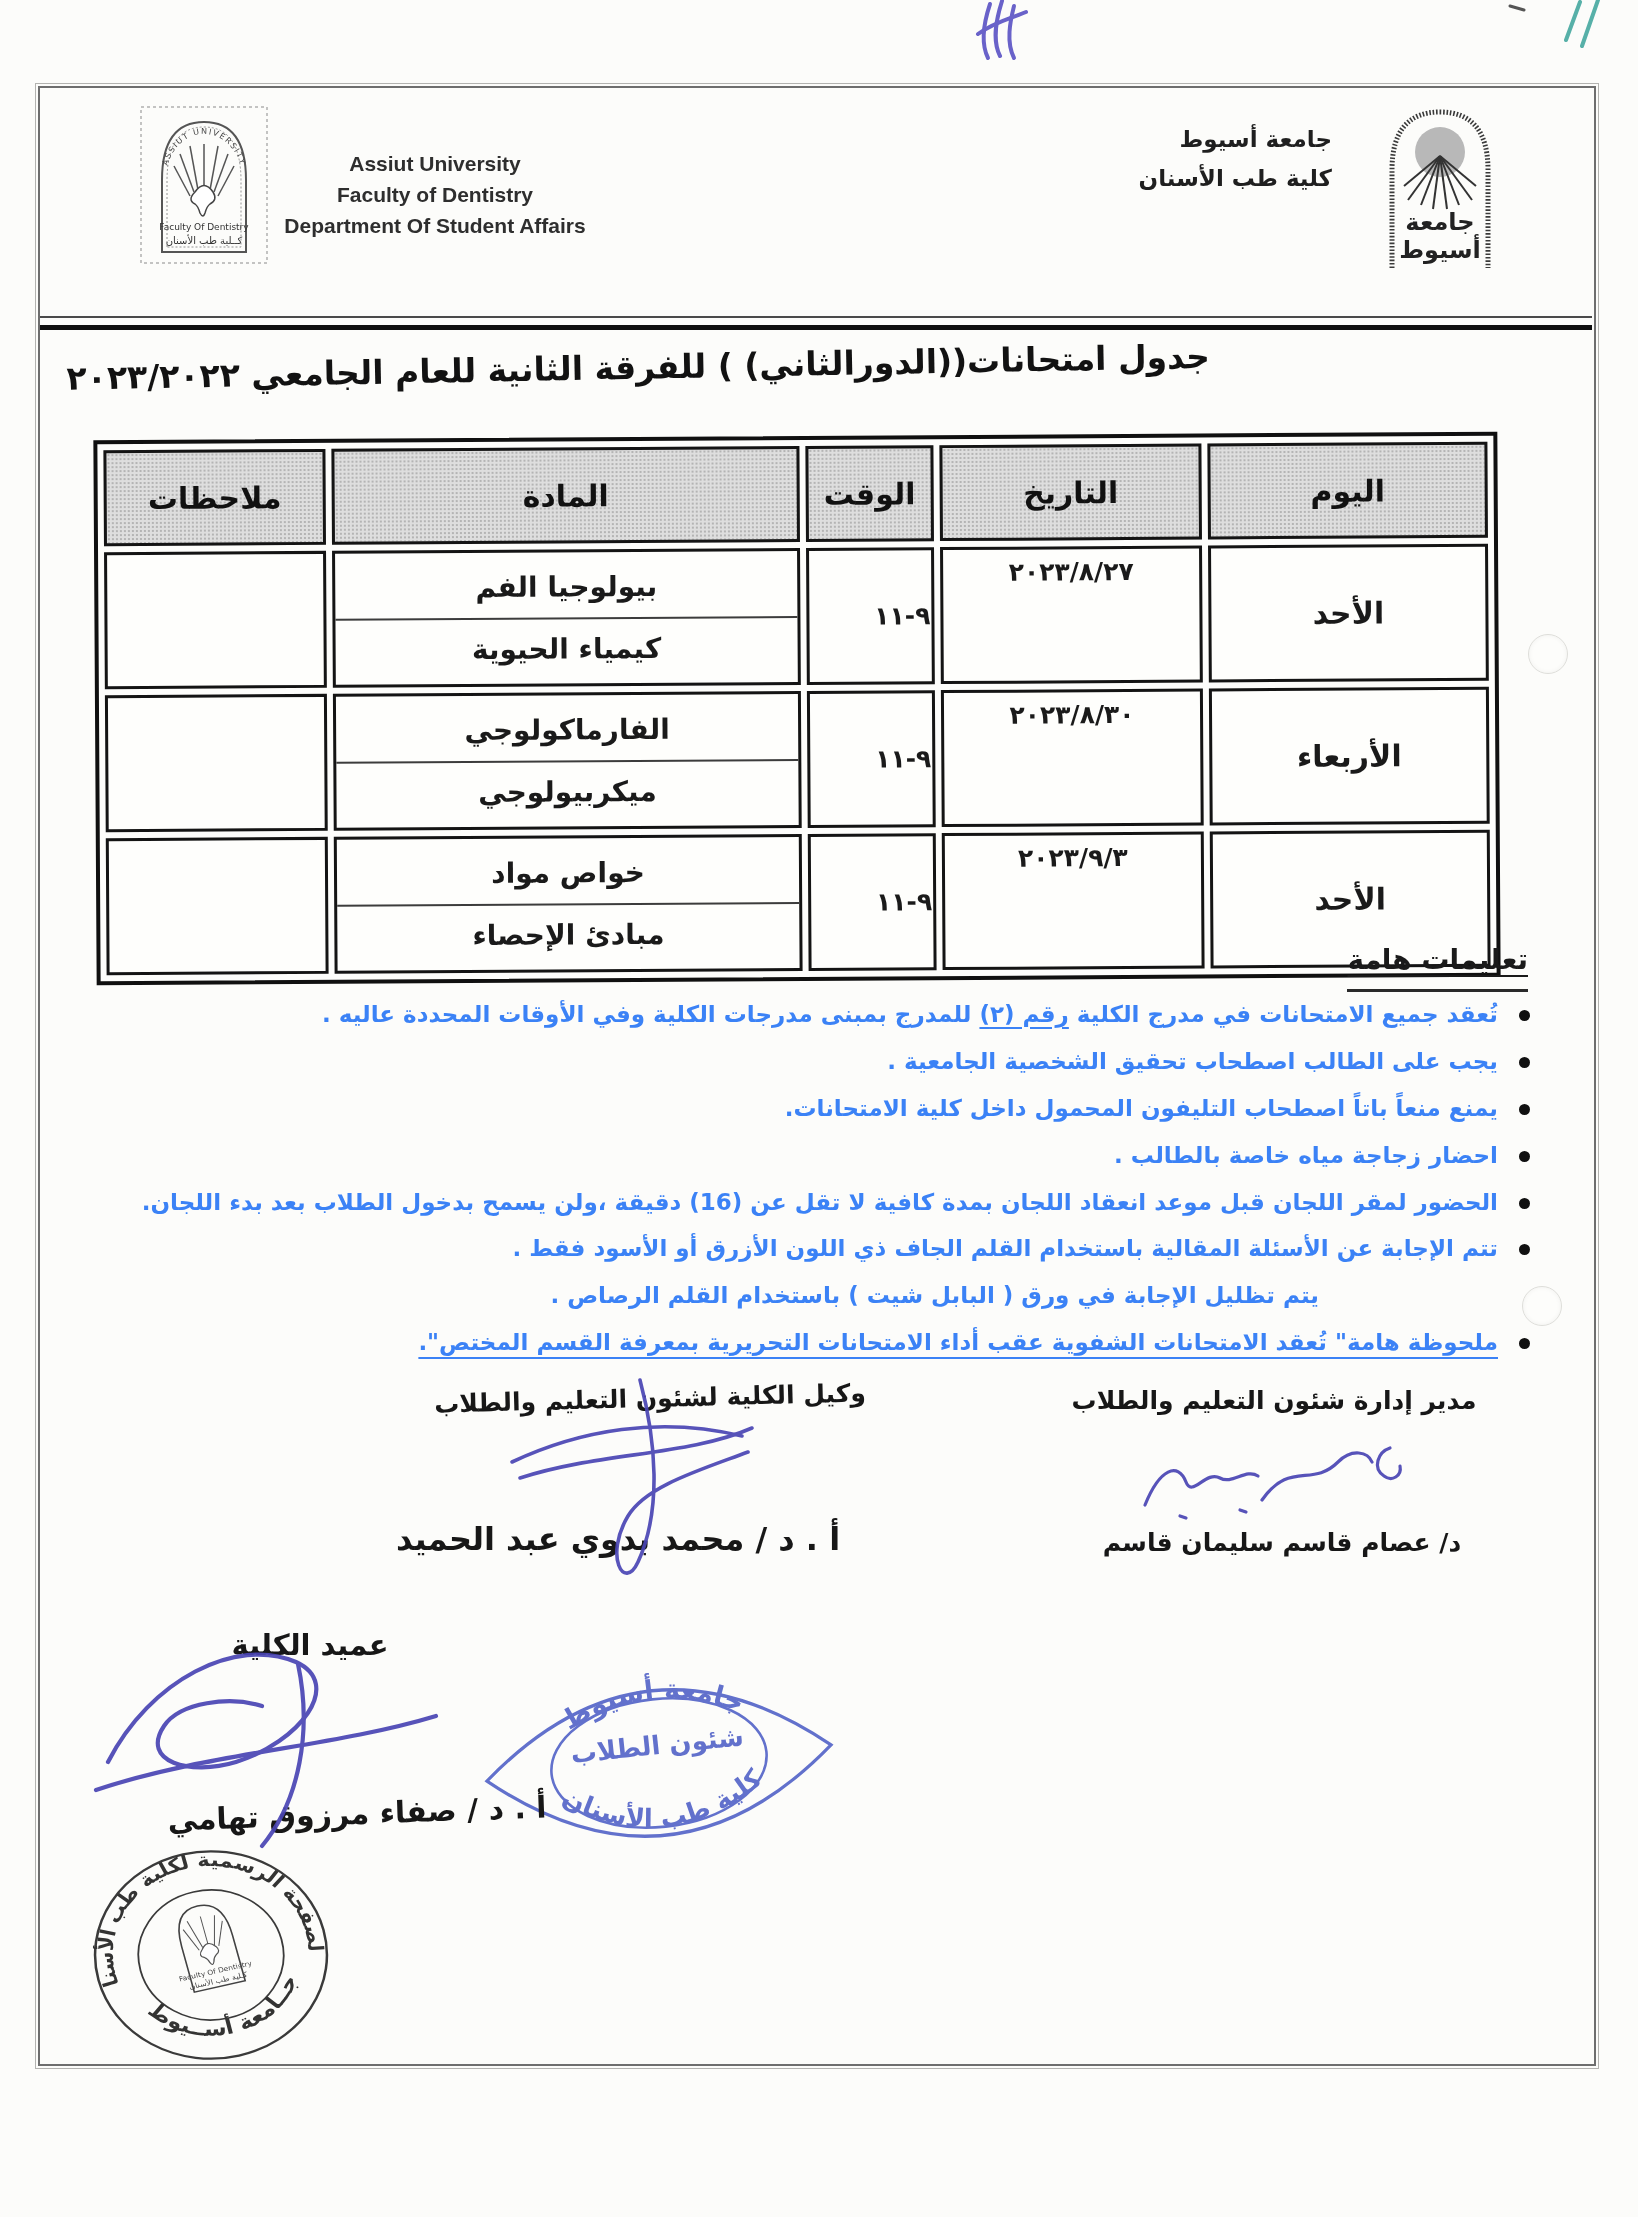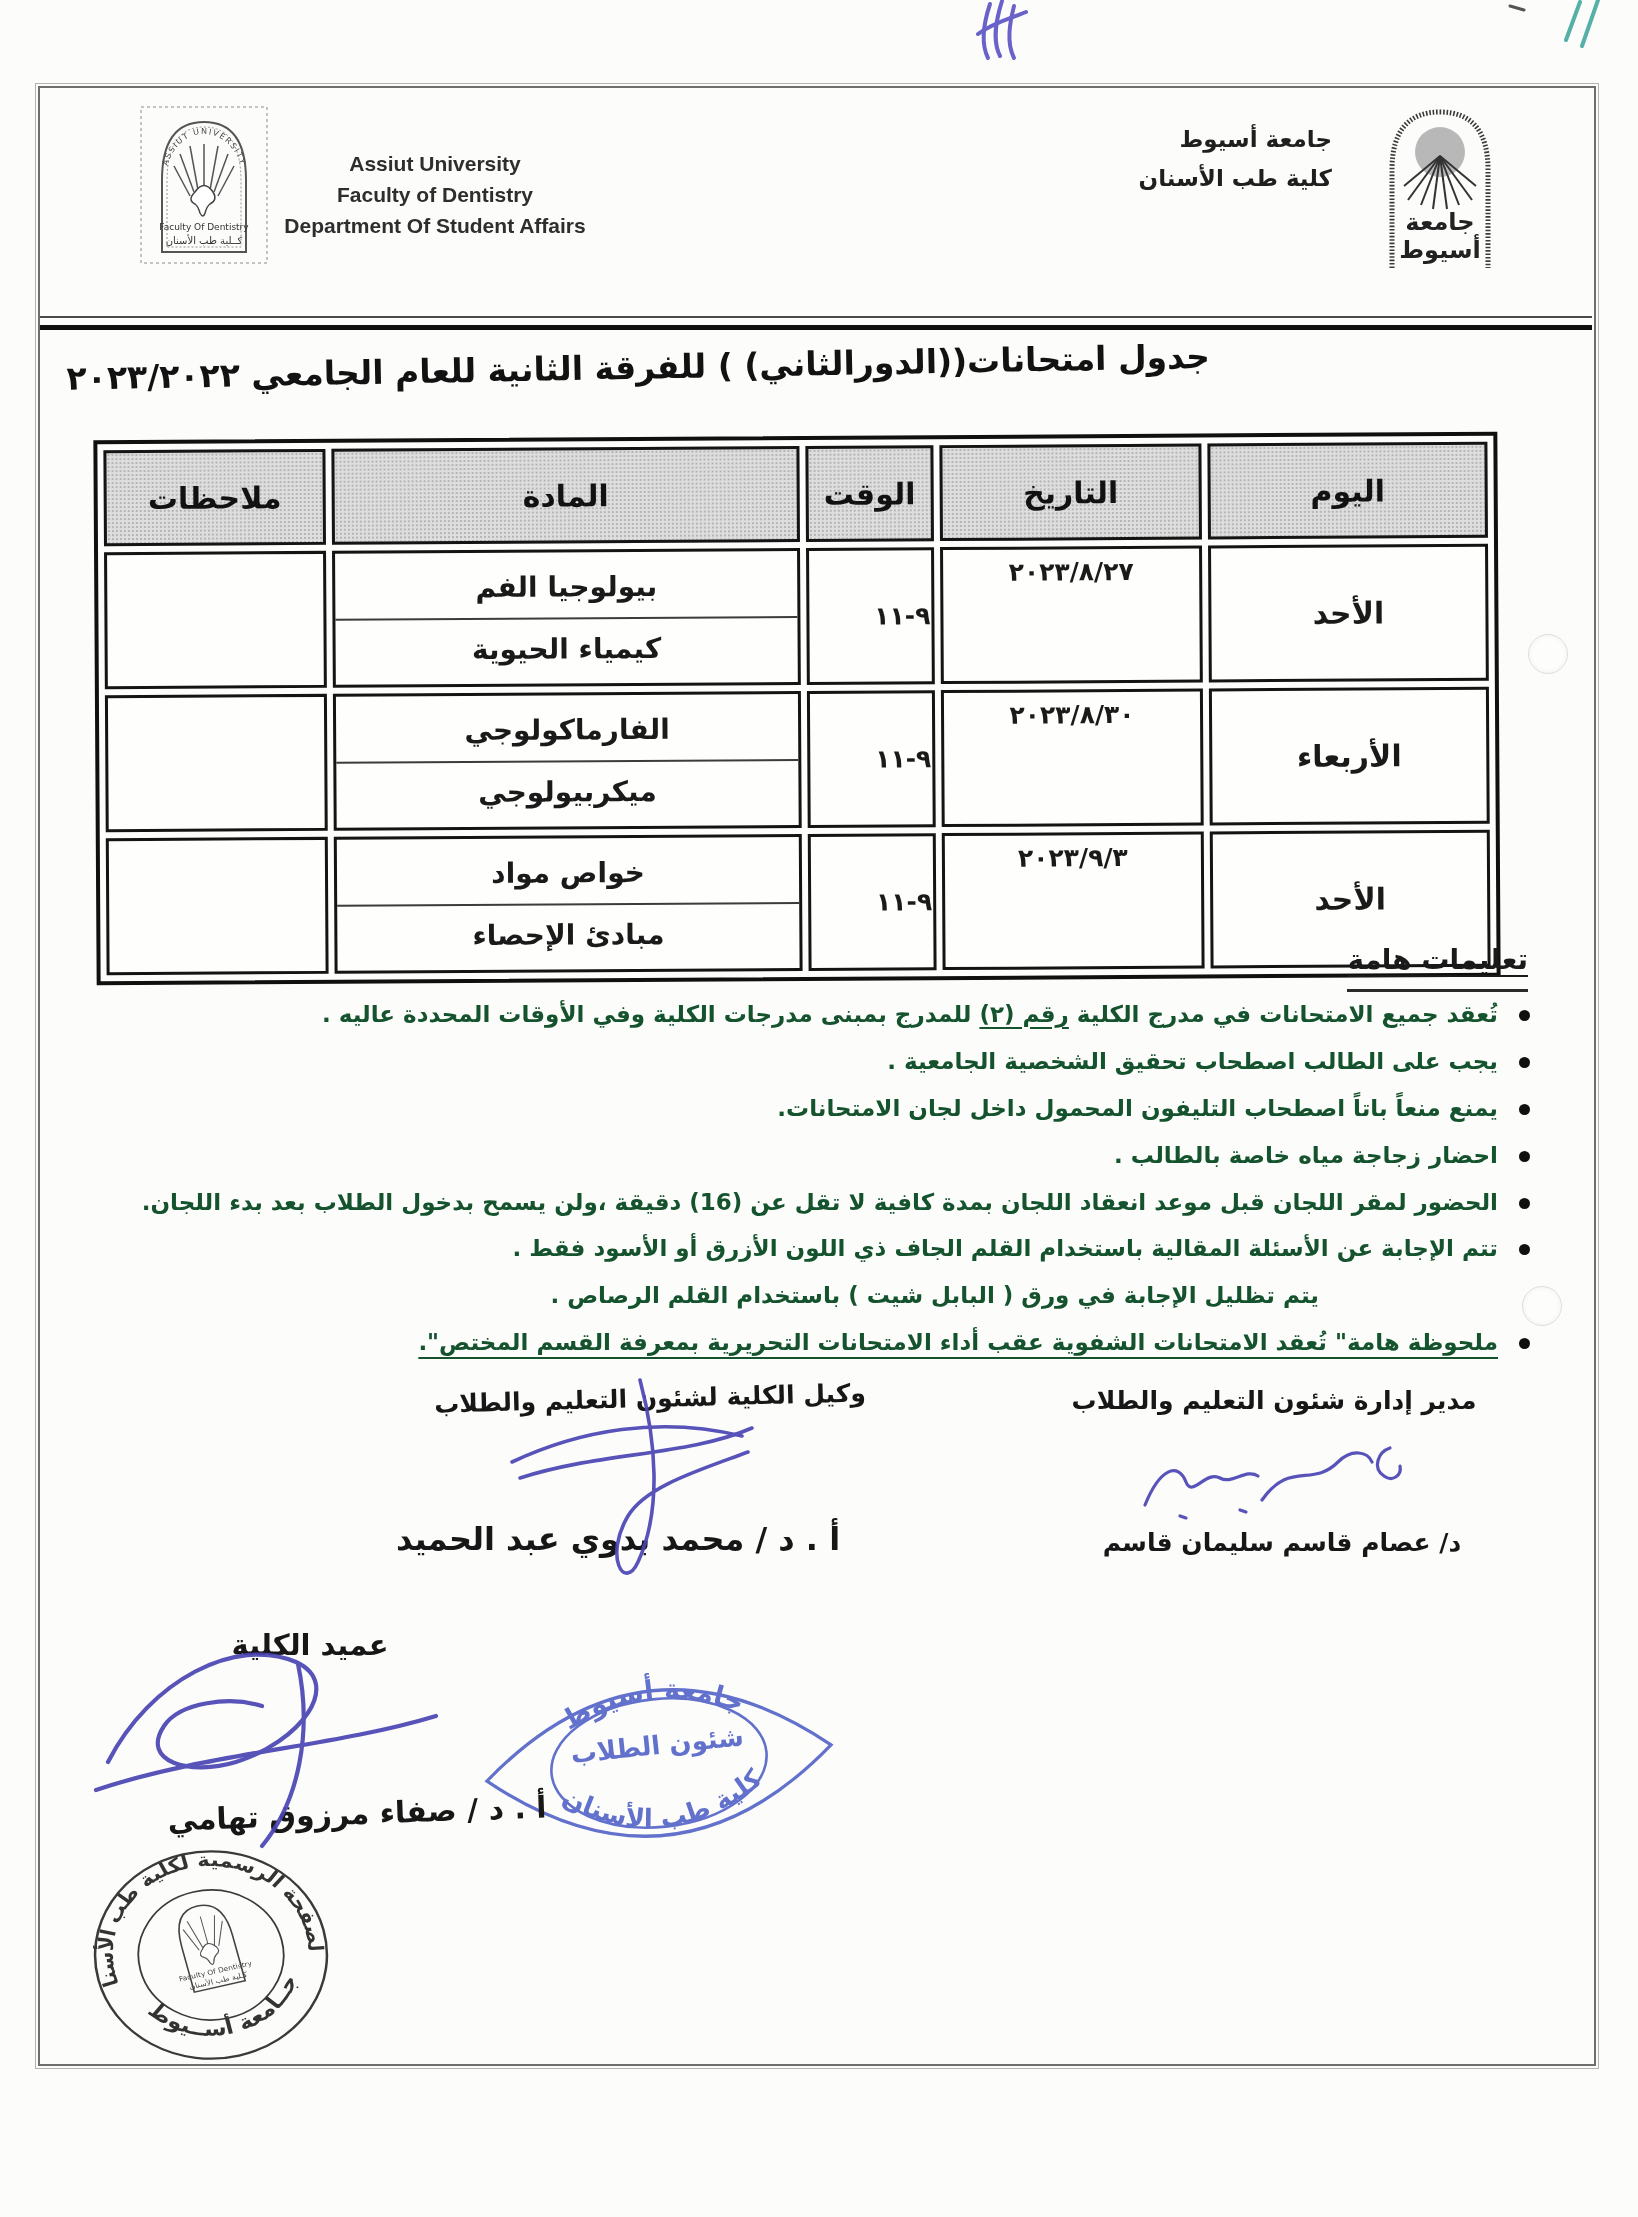--- a/index.html
+++ b/index.html
@@ -59,21 +59,21 @@
   .subj-cell .srow.first{border-bottom:2px solid #3c3c3c;}
   
   .inst-heading{
     position:absolute; right:110px; top:943px; font-size:28px; font-weight:bold; z-index:2;
     text-decoration:underline; text-underline-offset:6px; text-decoration-thickness:2px;
     border-bottom:3px solid #2a2a2a; padding-bottom:13px;
   }
   .inst{position:absolute; right:104px; left:100px; top:1000px; margin:0; padding:0; z-index:2; list-style:none;}
   .inst li{
     position:relative; padding-right:36px; margin-bottom:17px;
-    font-size:23px; font-weight:bold; color:#14532d; line-height:1.3;
+    font-size:23px; font-weight:bold; color:#3b82f6; line-height:1.3;
   }
   .inst li::before{
     content:""; position:absolute; right:4px; top:10px; width:11px; height:11px;
     border-radius:50%; background:#101010;
   }
   .inst li.no-dot::before{display:none;}
   .inst li.no-dot{padding-right:215px;}
   .inst li.note{text-decoration:underline; text-underline-offset:7px; text-decoration-thickness:2px;}
   .u-part{text-decoration:underline; text-underline-offset:5px;}
   
@@ -209,21 +209,21 @@
       </tr>
     </tbody>
   </table>
 
   <div class="inst-heading">تعليمات هامة</div>
   <ul class="inst">
     <li>
       <span>تُعقد جميع الامتحانات في مدرج الكلية  </span><span class="u-part">رقم (٢)</span><span> للمدرج بمبنى مدرجات الكلية وفي الأوقات المحددة عاليه .</span>
     </li>
     <li><span>يجب على الطالب اصطحاب تحقيق الشخصية الجامعية .</span></li>
-    <li><span>يمنع منعاً باتاً اصطحاب التليفون المحمول داخل لجان الامتحانات.</span></li>
+    <li><span>يمنع منعاً باتاً اصطحاب التليفون المحمول داخل كلية الامتحانات.</span></li>
     <li><span>احضار زجاجة مياه خاصة بالطالب .</span></li>
     <li><span>الحضور لمقر اللجان قبل موعد انعقاد اللجان بمدة كافية لا تقل عن (16) دقيقة ،ولن يسمح بدخول الطلاب بعد بدء اللجان.</span></li>
     <li><span>تتم الإجابة عن الأسئلة المقالية باستخدام القلم الجاف ذي اللون الأزرق أو الأسود فقط .</span></li>
     <li class="no-dot"><span>يتم تظليل الإجابة في ورق ( البابل شيت ) باستخدام القلم الرصاص .</span></li>
     <li class="note"><span>ملحوظة هامة" تُعقد الامتحانات الشفوية عقب أداء الامتحانات التحريرية بمعرفة القسم المختص".</span></li>
   </ul>
 
   <div class="sig-title t-director">مدير إدارة شئون التعليم والطلاب</div>
   <div class="sig-name n-director">د/ عصام قاسم سليمان قاسم</div>
   <div class="sig-title t-vice">وكيل الكلية لشئون التعليم والطلاب</div>

